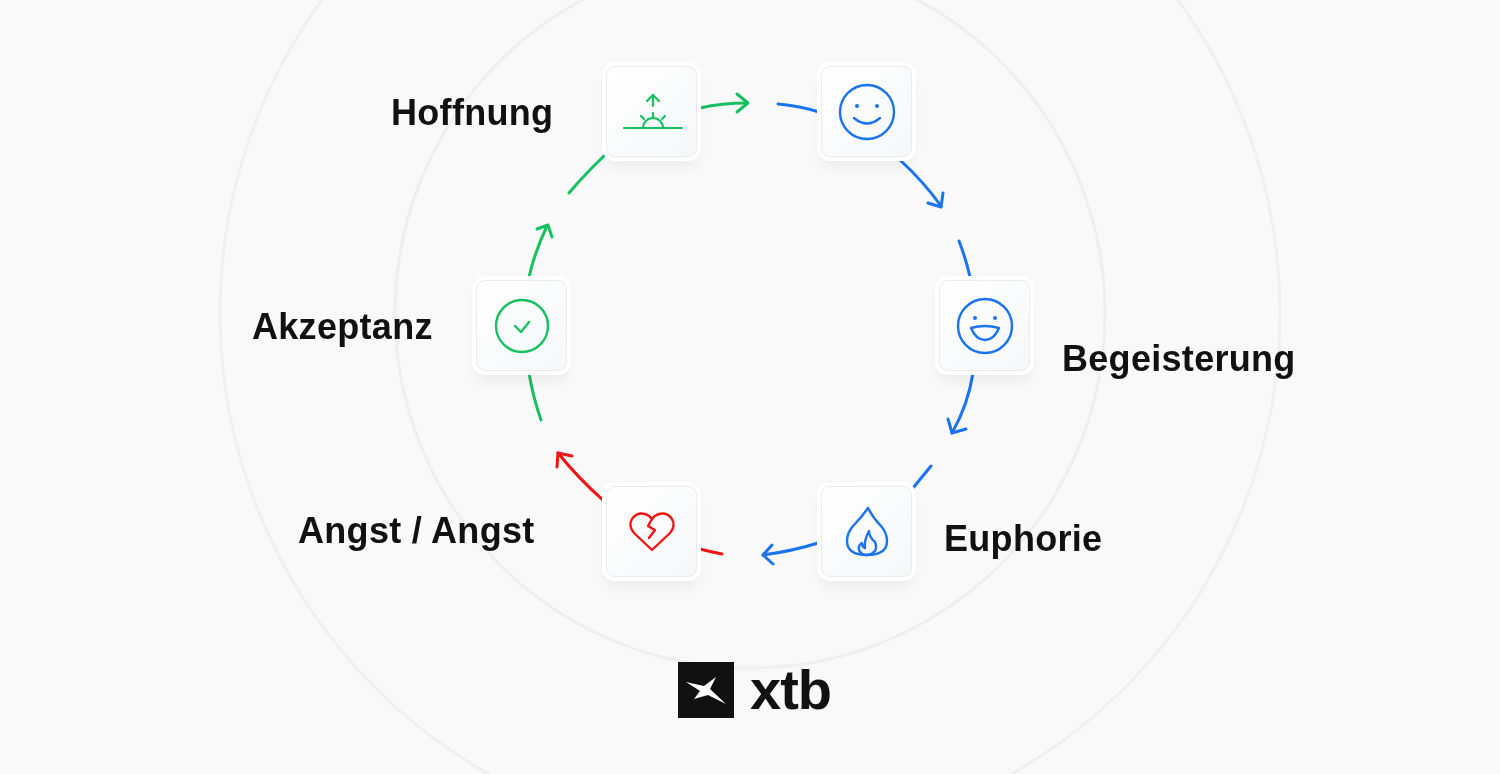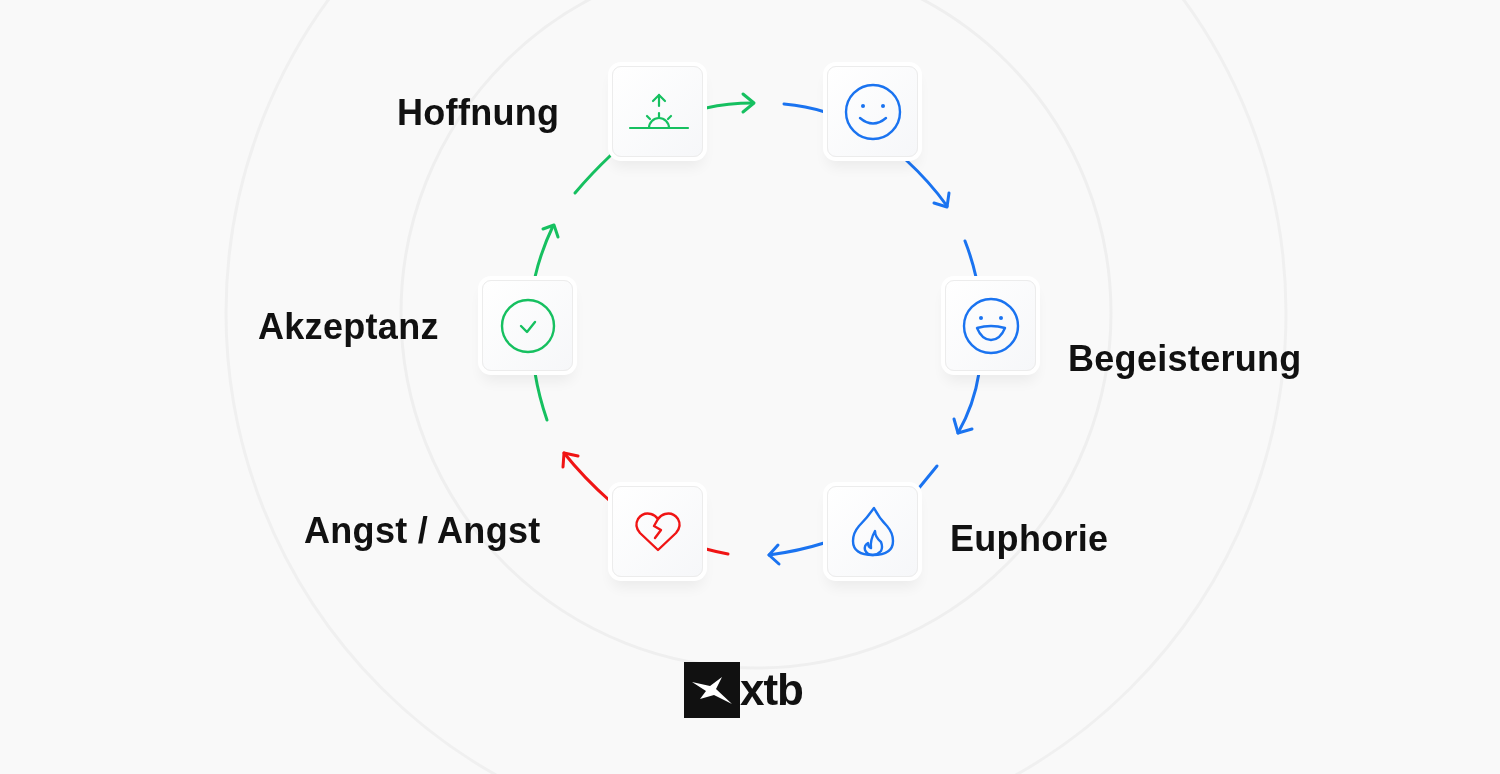--- a/index.html
+++ b/index.html
@@ -2,21 +2,21 @@
 <html><head>
   <meta charset="utf-8">
   <style>
     html, body { margin: 0; padding: 0; }
     body {
       width: 1500px; height: 774px; overflow: hidden;
       background: #f9f9f9;
       font-family: "Liberation Sans", "DejaVu Sans", sans-serif;
       position: relative;
     }
-    .canvas { position: absolute; left: 6px; top: 0; width: 1453px; height: 774px; }
+    .canvas { position: absolute; left: 0; top: 0; width: 1453px; height: 774px; }
     .rings, .arrows { position: absolute; left: 0; top: 0; }
     .card {
       position: absolute; width: 91px; height: 91px;
       box-sizing: border-box;
       background: linear-gradient(135deg, #ffffff 0%, #f6f7f9 100%);
       border: 1px solid #ececec;
       border-radius: 9px;
       box-shadow: 0 0 0 4px #ffffff, 0 10px 14px rgba(0,0,0,0.06);
       display: flex; align-items: center; justify-content: center;
     }
@@ -27,21 +27,21 @@
       letter-spacing: 0.3px; line-height: 1; white-space: nowrap;
     }
     .logo {
       position: absolute; left: 678px; top: 662px; display: flex; align-items: center;
     }
     .logo-box {
       width: 56px; height: 56px; background: #111111;
       display: flex; align-items: center; justify-content: center;
     }
     .logo-text {
-      margin-left: 0; font-size: 44px; font-weight: 700; color: #111111;
+      margin-left: 16px; font-size: 56px; font-weight: 700; color: #111111;
       letter-spacing: -1px; line-height: 1;
     }
   </style>
 </head>
 <body>
 
 <div class="canvas">
 
   <svg class="rings" width="1500" height="774">
     <circle cx="750" cy="313" r="530" fill="none" stroke="#f0f0f0" stroke-width="3"></circle>

